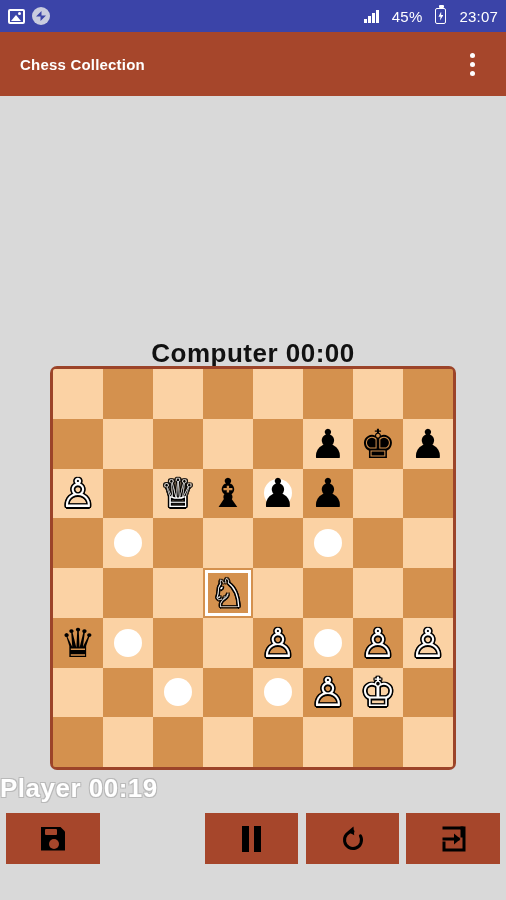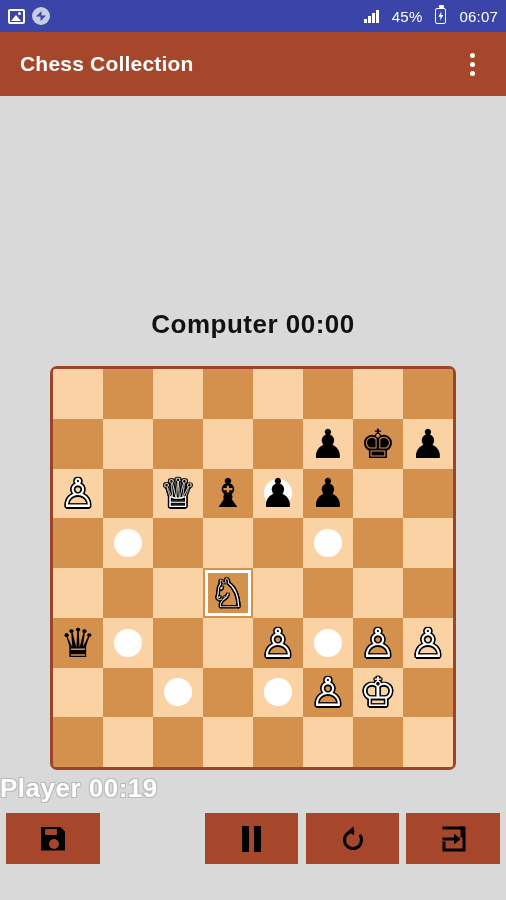--- a/index.html
+++ b/index.html
@@ -66,37 +66,37 @@
   }
 
   
   .appbar{
     height:64px; width:506px;
     background:#a6462b;
     display:flex; align-items:center;
     padding:0 20px;
   }
   .app-title{
-    color:#ffffff; font-size:21px; font-weight:bold; letter-spacing:.2px;
+    color:#ffffff; font-size:15px; font-weight:bold; letter-spacing:.2px;
   }
   .overflow{
     margin-left:auto; width:28px; height:44px;
     display:flex; flex-direction:column; align-items:center; justify-content:center;
     gap:4px; cursor:pointer;
   }
   .overflow b{ display:block; width:5px;height:5px;border-radius:50%;background:#fff; }
 
   
   .content{
     width:506px; height:804px; background:#d9d9d9;
     position:relative;
   }
 
   .label-top{
-    position:absolute; left:0; top:213px; width:506px;
+    position:absolute; left:0; top:242px; width:506px;
     text-align:center; font-size:26px; font-weight:bold; color:#111;
     letter-spacing:.5px;
   }
   .label-bottom{
     position:absolute; left:0; top:677px; width:506px;
     font-size:26px; font-weight:bold;
     color:#ffffff; letter-spacing:.5px;
     text-shadow:
       -1px -1px 0 #b9b9b9, 1px -1px 0 #b9b9b9,
       -1px  1px 0 #b9b9b9, 1px  1px 0 #b9b9b9;
@@ -193,21 +193,21 @@
     <span class="signal">
       <i></i>
         <i></i>
         <i></i>
         <i></i>
     </span>
     <span class="sb-text">45%</span>
     <span class="battery">
         <span></span>
       </span>
-    <span class="sb-text">06:07</span>
+    <span class="sb-text">23:07</span>
   </div>
 </div>
 
 <div class="appbar">
   <div class="app-title">Chess Collection</div>
   <div class="overflow">
     <b></b>
       <b></b>
       <b></b>
   </div>

